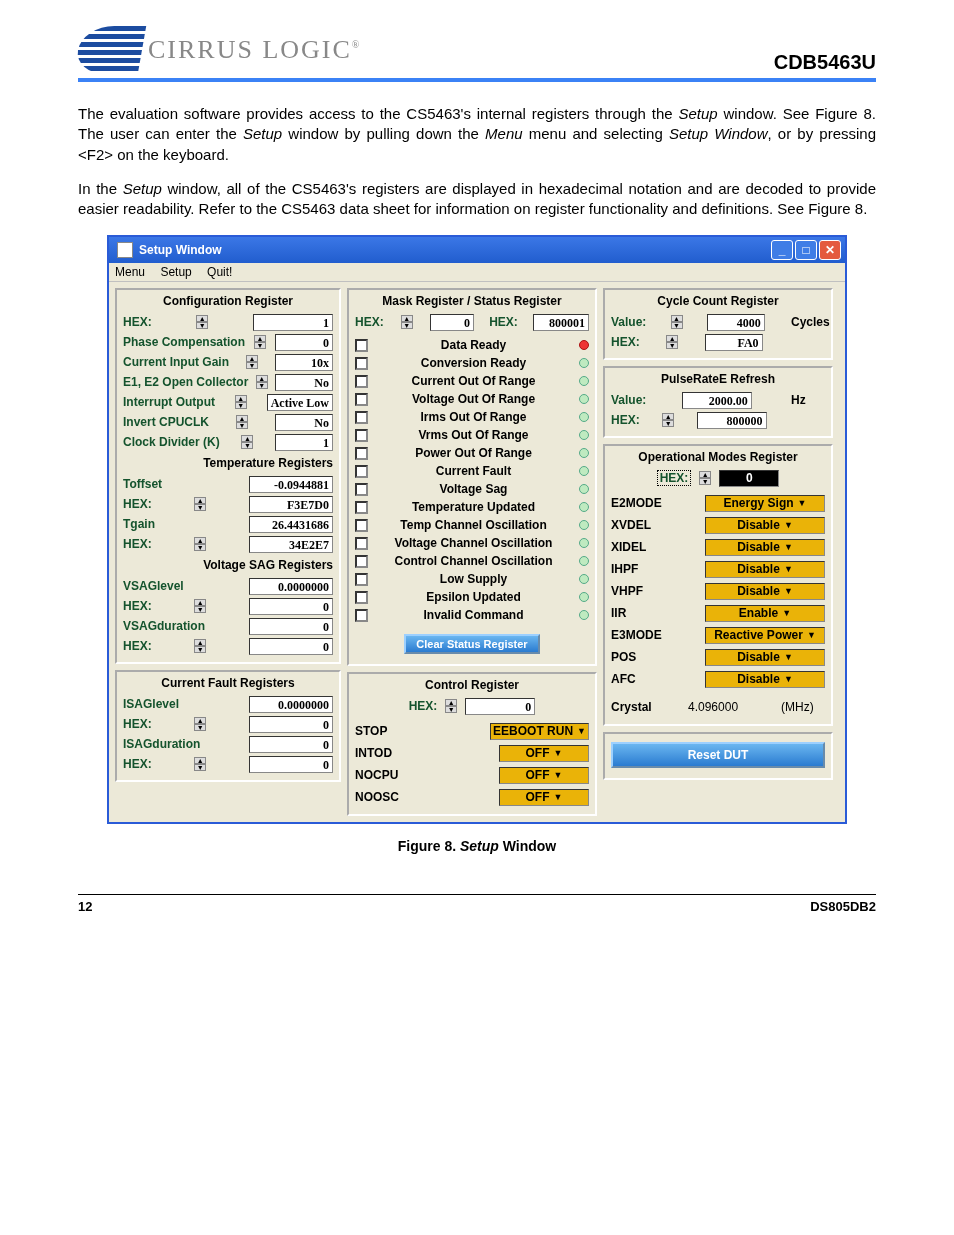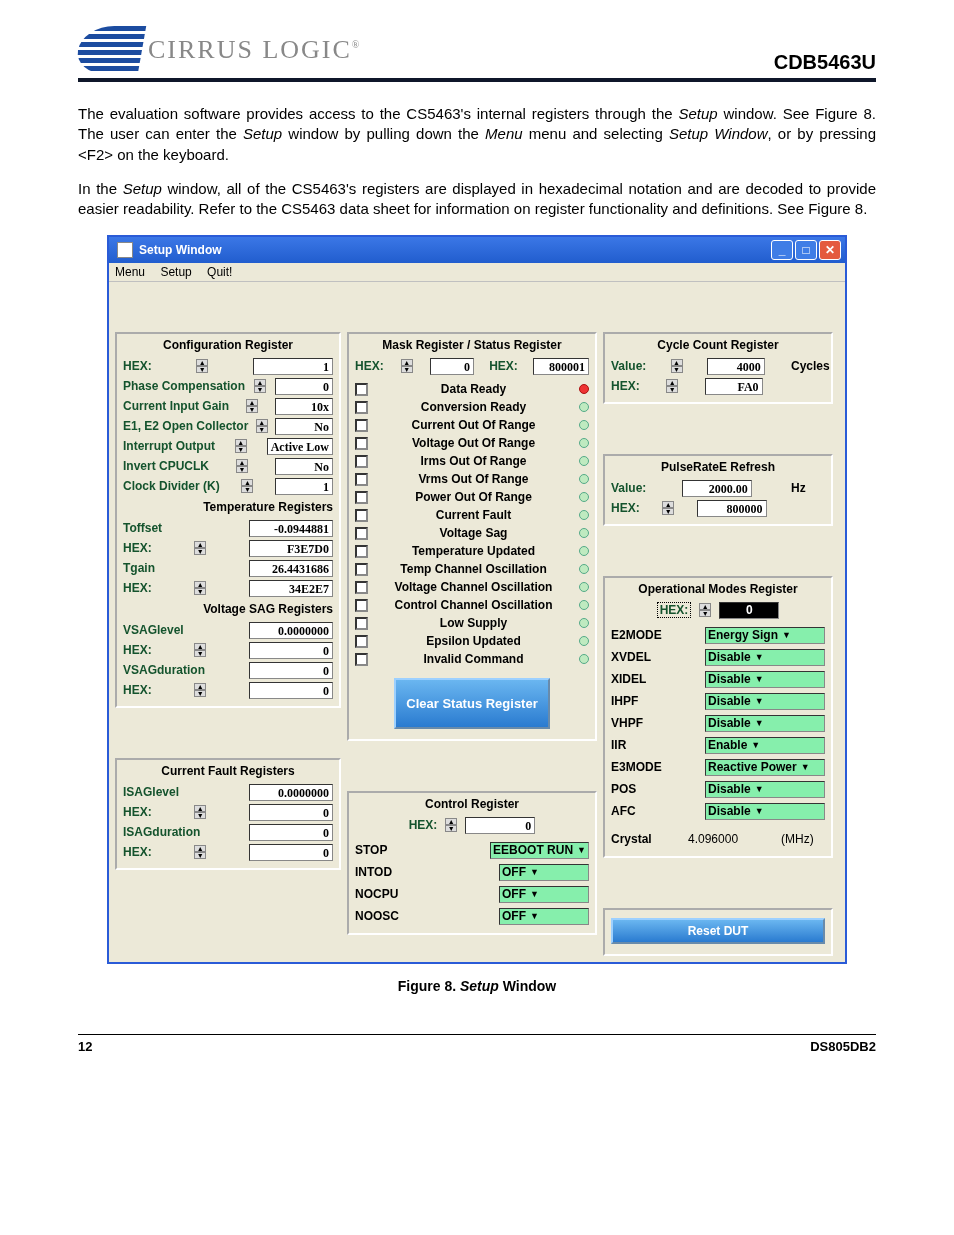--- a/index.html
+++ b/index.html
@@ -7,21 +7,21 @@
     margin: 0;
     font-family: Arial, Helvetica, sans-serif;
     background: #fff;
     color: #000;
     width: 954px;
   }
   .page {
     padding: 26px 78px 30px 78px;
   }
   .hdr {
-    border-bottom: 4px solid #0f172a;
+    border-bottom: 4px solid #3b82f6;
     padding-bottom: 4px;
     margin-bottom: 22px;
     display: flex;
     justify-content: space-between;
     align-items: flex-end;
   }
   .logo {
     display: flex;
     align-items: center;
     gap: 6px;
@@ -72,21 +72,20 @@
   .tbtn.cls{background:#e45a3e;color:#fff;}
   .menubar { background:#ece9d8; padding:2px 6px; border-bottom:1px solid #c0c0c0;}
   .menubar span{ margin-right:12px; }
   .body3 { display:flex; padding:6px; gap:6px; align-items:flex-start;}
   .col { display:flex; flex-direction:column; gap:6px; }
   .c1{width:226px;} .c2{width:250px;} .c3{width:230px;}
   .panel {
     border:2px inset #fff;
     background:#ece9d8;
     padding:4px 6px 6px 6px;
-    margin-top:44px;
   }
   .ptitle{font-weight:bold;color:#000;text-align:center;margin-bottom:4px;}
   .row{display:flex;align-items:center;justify-content:space-between;height:20px;}
   .row .lbl{font-weight:bold;color:#14532d;}
   .row .val{
     border:1px inset #888;background:#fff;min-width:58px;height:17px;
     text-align:right;padding:0 3px;font-weight:bold;font-family:Tahoma;
     display:inline-block; line-height:16px; font-size:12px;
   }
   .row .unit{font-weight:bold;margin-left:4px;width:34px;text-align:left;}
@@ -96,24 +95,24 @@
   .chkrow{display:flex;align-items:center;height:18px;gap:6px;justify-content:space-between;}
   .chk{width:13px;height:13px;border:2px inset #888;background:#fff;flex:0 0 13px;}
   .chkrow .lbl{flex:1;text-align:center;font-weight:bold;}
   .dot{width:10px;height:10px;border-radius:50%;background:#bfeac0;border:1px solid #5a8;}
   .dot.red{background:#e33;border-color:#a11;}
   .btn{
     background:linear-gradient(#6ab6f0,#2a7bd0);
     color:#fff;border:2px outset #9cd0ff;font-weight:bold;
     text-align:center;padding:4px 0;margin:4px 0;cursor:default;
   }
-  .btn.sm{font-size:13px;padding:16px 10px;display:inline-block;}
+  .btn.sm{font-size:11px;padding:2px 10px;display:inline-block;}
   .sel{
-    border:1px inset #888;background:#86efac;height:17px;min-width:90px;
-    display:flex;align-items:center;justify-content:flex-start;padding:0 2px;
+    border:1px inset #888;background:#eab308;height:17px;min-width:90px;
+    display:flex;align-items:center;justify-content:center;padding:0 2px;
     font-weight:bold;
   }
   .sel .tri{margin-left:4px;font-size:9px;}
   .sel.dark{background:#000;color:#fff;justify-content:center;}
   .oprow{display:flex;align-items:center;justify-content:space-between;height:22px;}
   .oprow .olbl{font-weight:bold;width:60px;}
   .figcap{text-align:center;font-weight:bold;font-size:14px;margin:14px 0 40px 0;}
   .figcap .ital{font-style:italic;}
   .ftr{border-top:1px solid #000;margin-top:30px;padding-top:4px;
        display:flex;justify-content:space-between;font-size:13px;font-weight:bold;}

